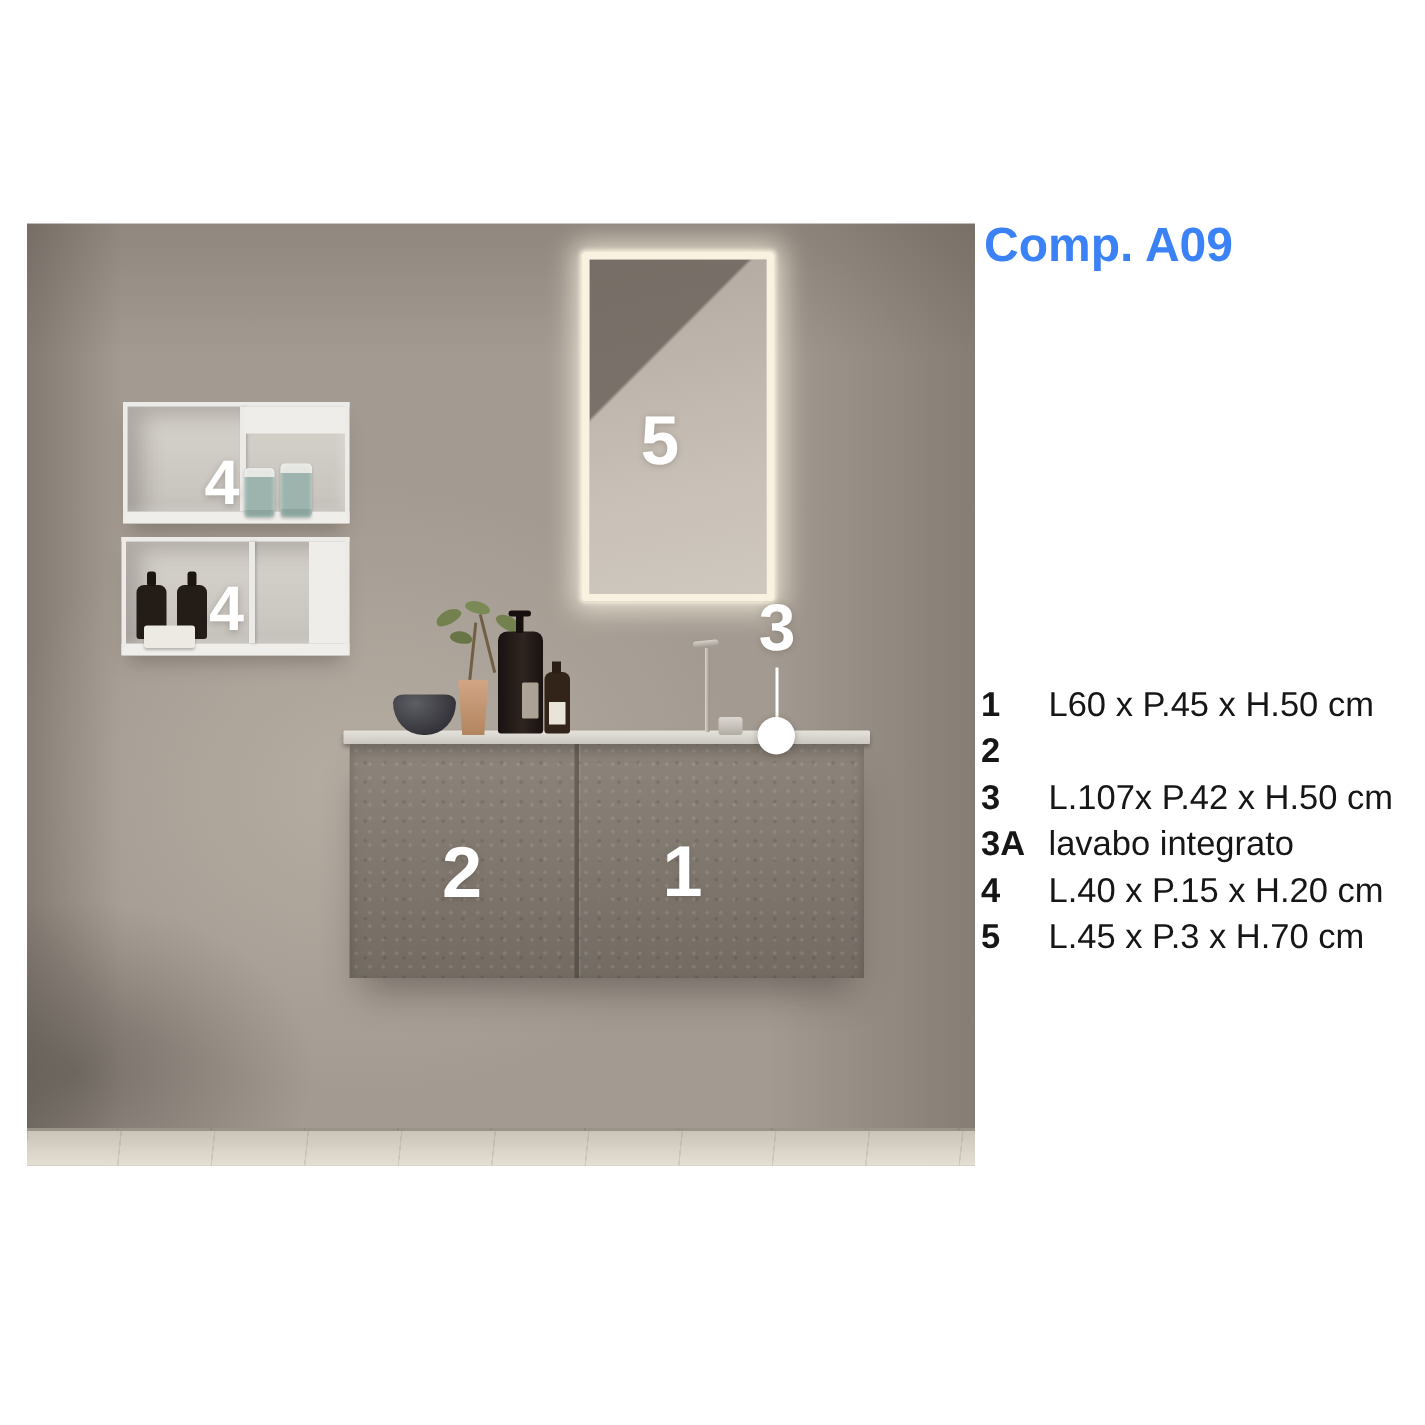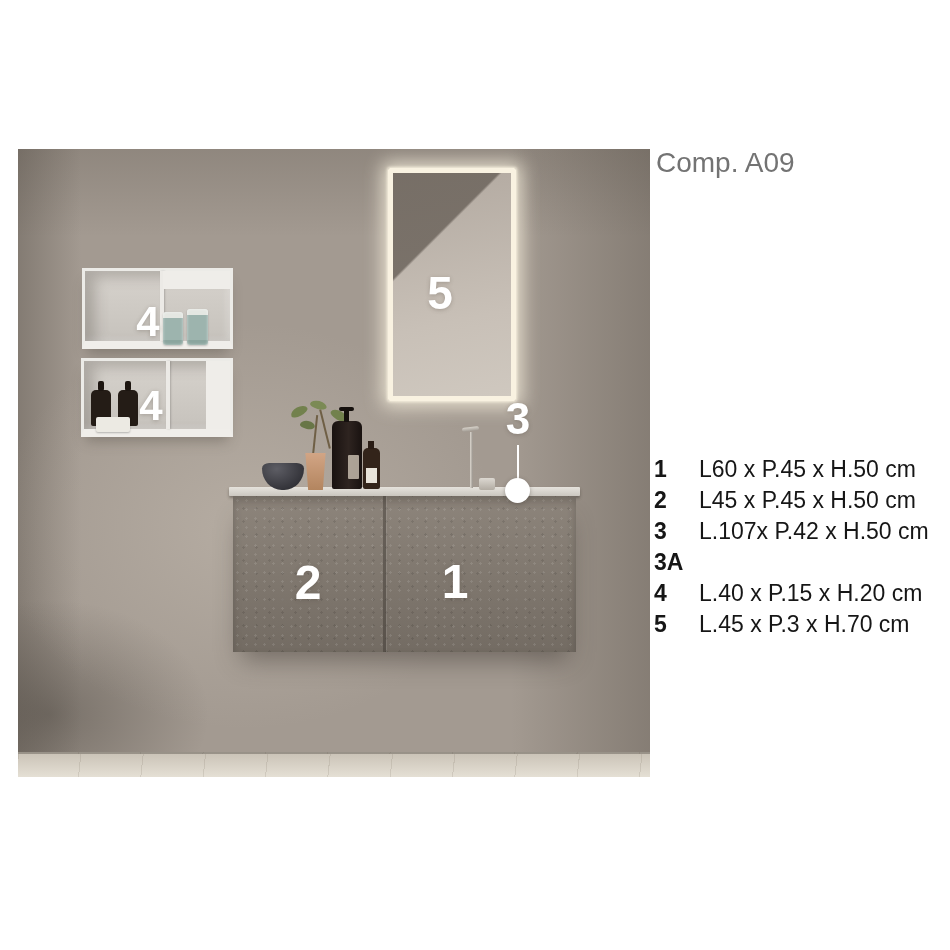--- a/index.html
+++ b/index.html
@@ -114,22 +114,22 @@
   .plabel{position:absolute;transform:translate(-50%,-50%);color:#ffffff;font-weight:700;
           text-shadow:0 1px 4px rgba(78,70,61,0.30);line-height:1;}
   .l5{left:422px;top:144px;font-size:46px;}
   .l4a{left:130px;top:173px;font-size:42px;}
   .l4b{left:133px;top:257px;font-size:42px;}
   .l2{left:290px;top:434px;font-size:48px;}
   .l1{left:437px;top:433px;font-size:48px;}
   .l3{left:500px;top:270px;font-size:44px;}
 
   
-  .header{position:absolute;left:656px;top:146px;font-size:28px;font-weight:400;
-          line-height:34px;color:#737373;}
+  .header{position:absolute;left:656px;top:146px;font-size:32px;font-weight:700;
+          line-height:34px;color:#3b82f6;}
   .legend{position:absolute;left:654px;top:456px;color:#161616;}
   .legend-row{display:flex;align-items:baseline;height:31px;font-size:23px;}
   .legend-num{width:45px;font-weight:700;flex:0 0 45px;}
   .legend-text{font-weight:400;white-space:nowrap;text-align:right;}
 </style>
 </head>
 <body>
 
 <div class="page">
 
@@ -194,28 +194,28 @@
     <div>Comp. A09</div>
   </div>
 
   <div class="legend">
     <div class="legend-row">
       <span class="legend-num">1</span>
       <span class="legend-text">L60 x P.45 x H.50 cm</span>
     </div>
     <div class="legend-row">
       <span class="legend-num">2</span>
-      <span class="legend-text">L45 x P.45 x H.50 cm</span>
     </div>
     <div class="legend-row">
       <span class="legend-num">3</span>
       <span class="legend-text">L.107x P.42 x H.50 cm</span>
     </div>
     <div class="legend-row">
       <span class="legend-num">3A</span>
+      <span class="legend-text">lavabo integrato</span>
     </div>
     <div class="legend-row">
       <span class="legend-num">4</span>
       <span class="legend-text">L.40 x P.15 x H.20 cm</span>
     </div>
     <div class="legend-row">
       <span class="legend-num">5</span>
       <span class="legend-text">L.45 x P.3 x H.70 cm</span>
     </div>
   </div>

